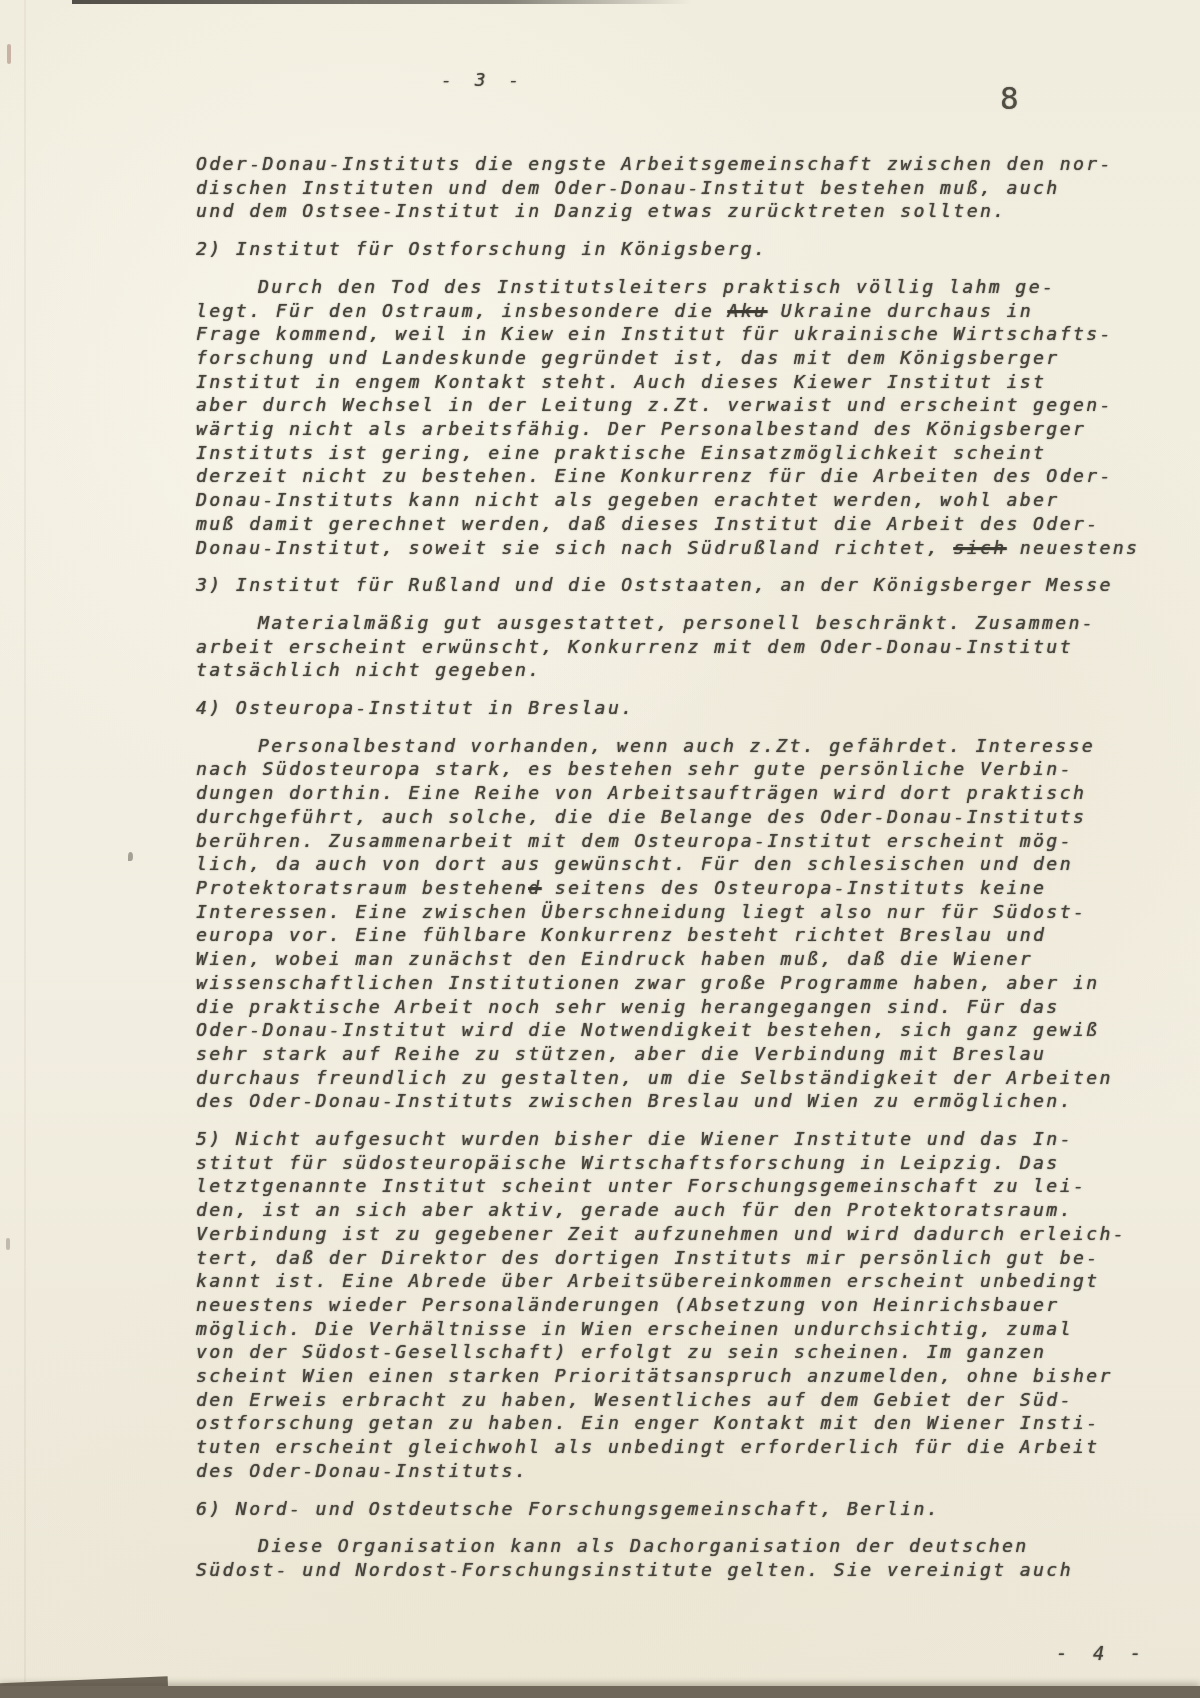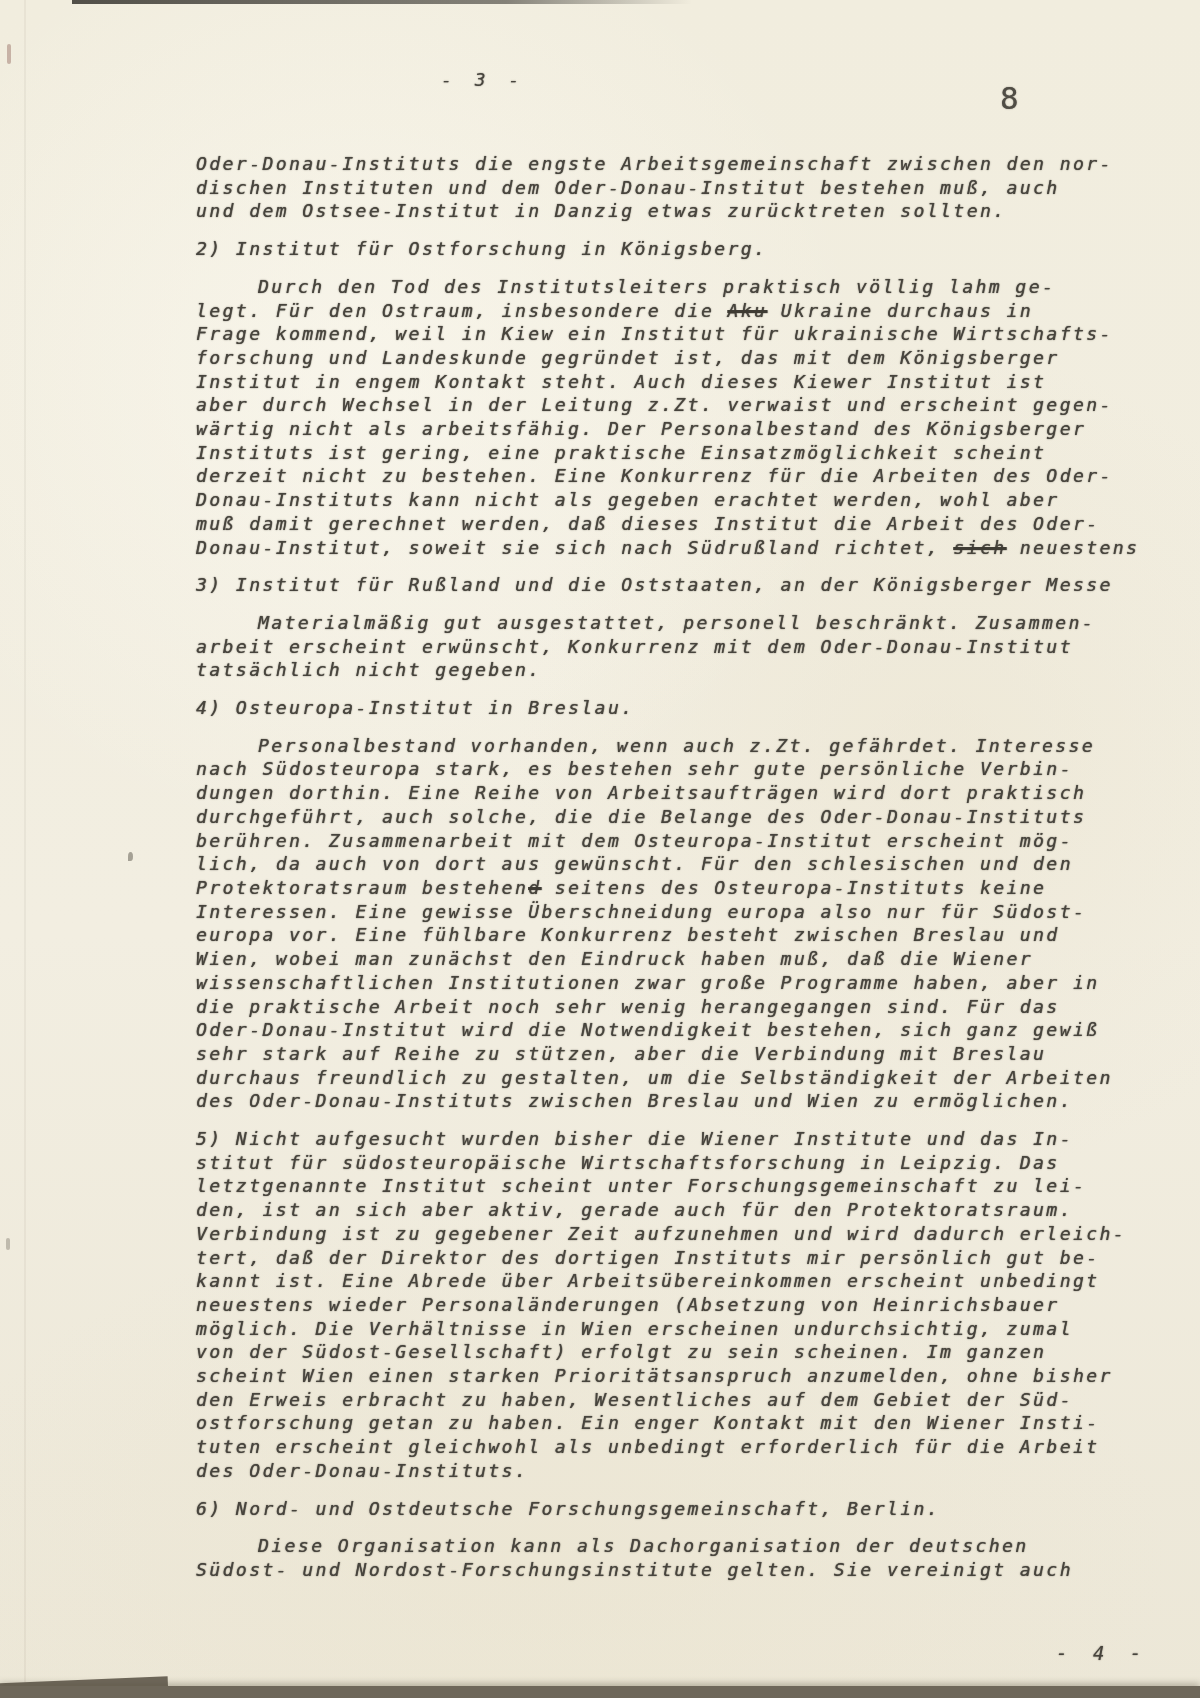--- a/index.html
+++ b/index.html
@@ -112,22 +112,22 @@
         <div class="line"><span>4) Osteuropa-Institut in Breslau.</span></div>
       </div>
       <div class="block paragraph">
         <div class="line indent"><span>Personalbestand vorhanden, wenn auch z.Zt. gefährdet. Interesse</span></div>
         <div class="line"><span>nach Südosteuropa stark, es bestehen sehr gute persönliche Verbin-</span></div>
         <div class="line"><span>dungen dorthin. Eine Reihe von Arbeitsaufträgen wird dort praktisch</span></div>
         <div class="line"><span>durchgeführt, auch solche, die die Belange des Oder-Donau-Instituts</span></div>
         <div class="line"><span>berühren. Zusammenarbeit mit dem Osteuropa-Institut erscheint mög-</span></div>
         <div class="line"><span>lich, da auch von dort aus gewünscht. Für den schlesischen und den</span></div>
         <div class="line"><span>Protektoratsraum bestehen</span><span class="struck">d</span><span> seitens des Osteuropa-Instituts keine</span></div>
-        <div class="line"><span>Interessen. Eine gewisse Überschneidung europa also nur für Südost-</span></div>
-        <div class="line"><span>europa vor. Eine fühlbare Konkurrenz besteht zwischen Breslau und</span></div>
+        <div class="line"><span>Interessen. Eine zwischen Überschneidung liegt also nur für Südost-</span></div>
+        <div class="line"><span>europa vor. Eine fühlbare Konkurrenz besteht richtet Breslau und</span></div>
         <div class="line"><span>Wien, wobei man zunächst den Eindruck haben muß, daß die Wiener</span></div>
         <div class="line"><span>wissenschaftlichen Institutionen zwar große Programme haben, aber in</span></div>
         <div class="line"><span>die praktische Arbeit noch sehr wenig herangegangen sind. Für das</span></div>
         <div class="line"><span>Oder-Donau-Institut wird die Notwendigkeit bestehen, sich ganz gewiß</span></div>
         <div class="line"><span>sehr stark auf Reihe zu stützen, aber die Verbindung mit Breslau</span></div>
         <div class="line"><span>durchaus freundlich zu gestalten, um die Selbständigkeit der Arbeiten</span></div>
         <div class="line"><span>des Oder-Donau-Instituts zwischen Breslau und Wien zu ermöglichen.</span></div>
       </div>
       <div class="block paragraph">
         <div class="line"><span>5) Nicht aufgesucht wurden bisher die Wiener Institute und das In-</span></div>

